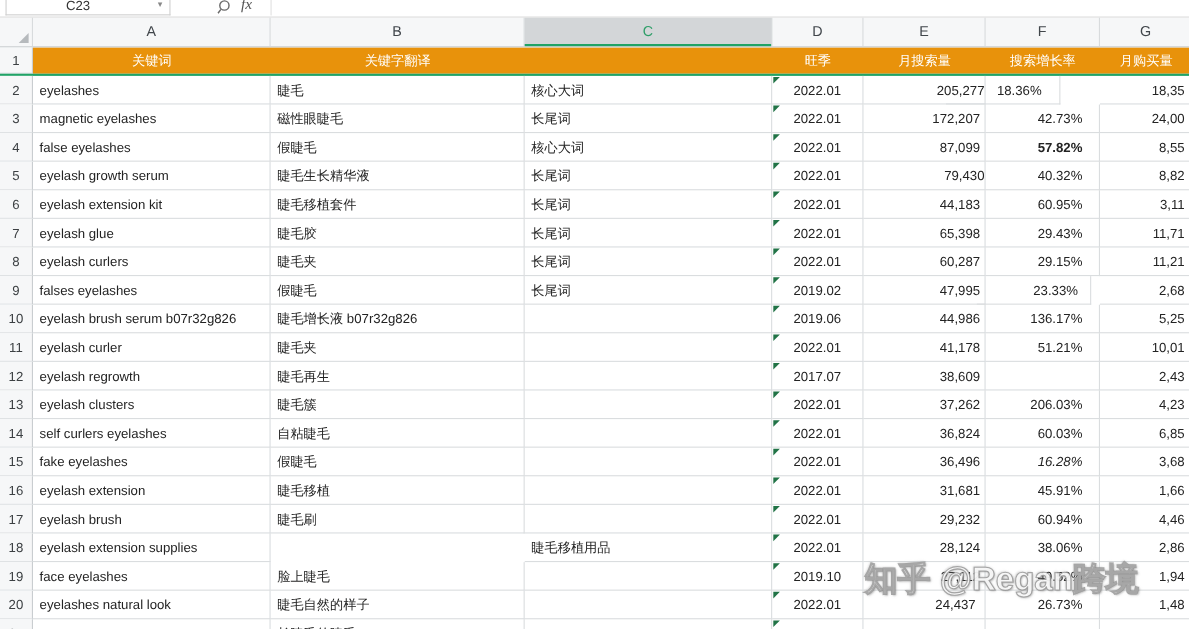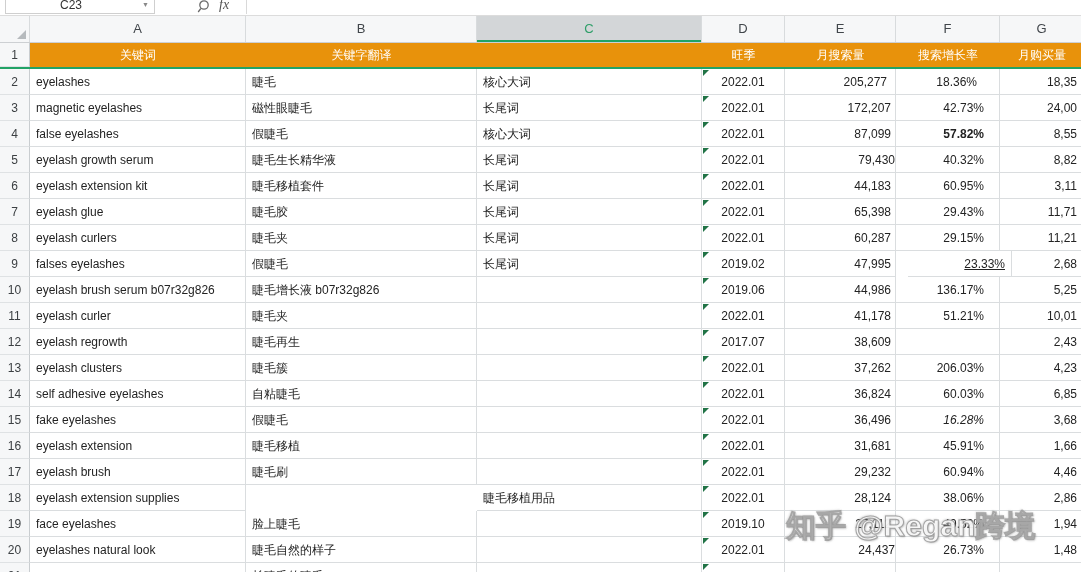--- a/index.html
+++ b/index.html
@@ -91,22 +91,22 @@
         <div class="hdr-cell" style="left: 970px; width: 84px;">月购买量</div>
       </div>
     <div class="green-line"></div>
     <div class="data-rows" id="data-rows">
         <div class="row" style="top: 0px;">
           <div class="rownum">2</div>
           <div class="cell al" style="left: 30px; width: 216px;">eyelashes</div>
           <div class="cell al" style="left: 246px; width: 231px;">睫毛</div>
           <div class="cell al" style="left: 477px; width: 225px;">核心大词</div>
           <div class="cell ac" style="left: 702px; width: 83px;">2022.01<div class="tri"></div></div>
-          <div class="cell ar" style="left: 785px; width: 111px; padding-right: 8px;">205,277</div>
-          <div class="cell ar" style="left: 896px; width: 104px; padding-right: 22px;">18.36%</div>
+          <div class="cell ar" style="left: 785px; width: 111px; padding-right: 0;">205,277</div>
+          <div class="cell ar" style="left: 860px; width: 104px; padding-right: 16px;">18.36%</div>
           <div class="cell ar" style="left: 1000px; width: 84px; padding-right: 6px;">18,35</div>
         </div>
         <div class="row" style="top: 26px;">
           <div class="rownum">3</div>
           <div class="cell al" style="left: 30px; width: 216px;">magnetic eyelashes</div>
           <div class="cell al" style="left: 246px; width: 231px;">磁性眼睫毛</div>
           <div class="cell al" style="left: 477px; width: 225px;">长尾词</div>
           <div class="cell ac" style="left: 702px; width: 83px;">2022.01<div class="tri"></div></div>
           <div class="cell ar" style="left: 785px; width: 111px; padding-right: 4px;">172,207</div>
           <div class="cell ar" style="left: 896px; width: 104px; padding-right: 15px;">42.73%</div>
@@ -162,21 +162,21 @@
           <div class="cell ar" style="left: 896px; width: 104px; padding-right: 15px;">29.15%</div>
           <div class="cell ar" style="left: 1000px; width: 84px; padding-right: 6px;">11,21</div>
         </div>
         <div class="row" style="top: 182px;">
           <div class="rownum">9</div>
           <div class="cell al" style="left: 30px; width: 216px;">falses eyelashes</div>
           <div class="cell al" style="left: 246px; width: 231px;">假睫毛</div>
           <div class="cell al" style="left: 477px; width: 225px;">长尾词</div>
           <div class="cell ac" style="left: 702px; width: 83px;">2019.02<div class="tri"></div></div>
           <div class="cell ar" style="left: 785px; width: 111px; padding-right: 4px;">47,995</div>
-          <div class="cell ar" style="left: 908px; width: 104px; padding-right: 6px; text-decoration: underline;">23.33%</div>
+          <div class="cell ar" style="left: 888px; width: 104px; padding-right: 11px;">23.33%</div>
           <div class="cell ar" style="left: 1000px; width: 84px; padding-right: 6px;">2,68</div>
         </div>
         <div class="row" style="top: 208px;">
           <div class="rownum">10</div>
           <div class="cell al" style="left: 30px; width: 216px;">eyelash brush serum b07r32g826</div>
           <div class="cell al" style="left: 246px; width: 231px;">睫毛增长液 b07r32g826</div>
           <div class="cell al" style="left: 477px; width: 225px;"></div>
           <div class="cell ac" style="left: 702px; width: 83px;">2019.06<div class="tri"></div></div>
           <div class="cell ar" style="left: 785px; width: 111px; padding-right: 4px;">44,986</div>
           <div class="cell ar" style="left: 896px; width: 104px; padding-right: 15px;">136.17%</div>
@@ -207,21 +207,21 @@
           <div class="cell al" style="left: 30px; width: 216px;">eyelash clusters</div>
           <div class="cell al" style="left: 246px; width: 231px;">睫毛簇</div>
           <div class="cell al" style="left: 477px; width: 225px;"></div>
           <div class="cell ac" style="left: 702px; width: 83px;">2022.01<div class="tri"></div></div>
           <div class="cell ar" style="left: 785px; width: 111px; padding-right: 4px;">37,262</div>
           <div class="cell ar" style="left: 896px; width: 104px; padding-right: 15px;">206.03%</div>
           <div class="cell ar" style="left: 1000px; width: 84px; padding-right: 6px;">4,23</div>
         </div>
         <div class="row" style="top: 312px;">
           <div class="rownum">14</div>
-          <div class="cell al" style="left: 30px; width: 216px;">self adhesive eyelashes</div>
+          <div class="cell al" style="left: 30px; width: 216px;">self curlers eyelashes</div>
           <div class="cell al" style="left: 246px; width: 231px;">自粘睫毛</div>
           <div class="cell al" style="left: 477px; width: 225px;"></div>
           <div class="cell ac" style="left: 702px; width: 83px;">2022.01<div class="tri"></div></div>
           <div class="cell ar" style="left: 785px; width: 111px; padding-right: 4px;">36,824</div>
           <div class="cell ar" style="left: 896px; width: 104px; padding-right: 15px;">60.03%</div>
           <div class="cell ar" style="left: 1000px; width: 84px; padding-right: 6px;">6,85</div>
         </div>
         <div class="row" style="top: 338px;">
           <div class="rownum">15</div>
           <div class="cell al" style="left: 30px; width: 216px;">fake eyelashes</div>
@@ -270,21 +270,21 @@
           <div class="cell ar" style="left: 785px; width: 111px; padding-right: 4px;">27,112</div>
           <div class="cell ar" style="left: 896px; width: 104px; padding-right: 15px;">49.52%</div>
           <div class="cell ar" style="left: 1000px; width: 84px; padding-right: 6px;">1,94</div>
         </div>
         <div class="row" style="top: 468px;">
           <div class="rownum">20</div>
           <div class="cell al" style="left: 30px; width: 216px;">eyelashes natural look</div>
           <div class="cell al" style="left: 246px; width: 231px;">睫毛自然的样子</div>
           <div class="cell al" style="left: 477px; width: 225px;"></div>
           <div class="cell ac" style="left: 702px; width: 83px;">2022.01<div class="tri"></div></div>
-          <div class="cell ar" style="left: 785px; width: 111px; padding-right: 0;">24,437</div>
+          <div class="cell ar" style="left: 785px; width: 111px; padding-right: 8px;">24,437</div>
           <div class="cell ar" style="left: 896px; width: 104px; padding-right: 15px;">26.73%</div>
           <div class="cell ar" style="left: 1000px; width: 84px; padding-right: 6px;">1,48</div>
         </div>
         <div class="row" style="top: 494px;">
           <div class="rownum">21</div>
           <div class="cell al" style="left: 30px; width: 216px;"></div>
           <div class="cell al" style="left: 246px; width: 231px;">长睫毛的睫毛</div>
           <div class="cell al" style="left: 477px; width: 225px;"></div>
           <div class="cell ac" style="left: 702px; width: 83px;">
             <div class="tri"></div>

